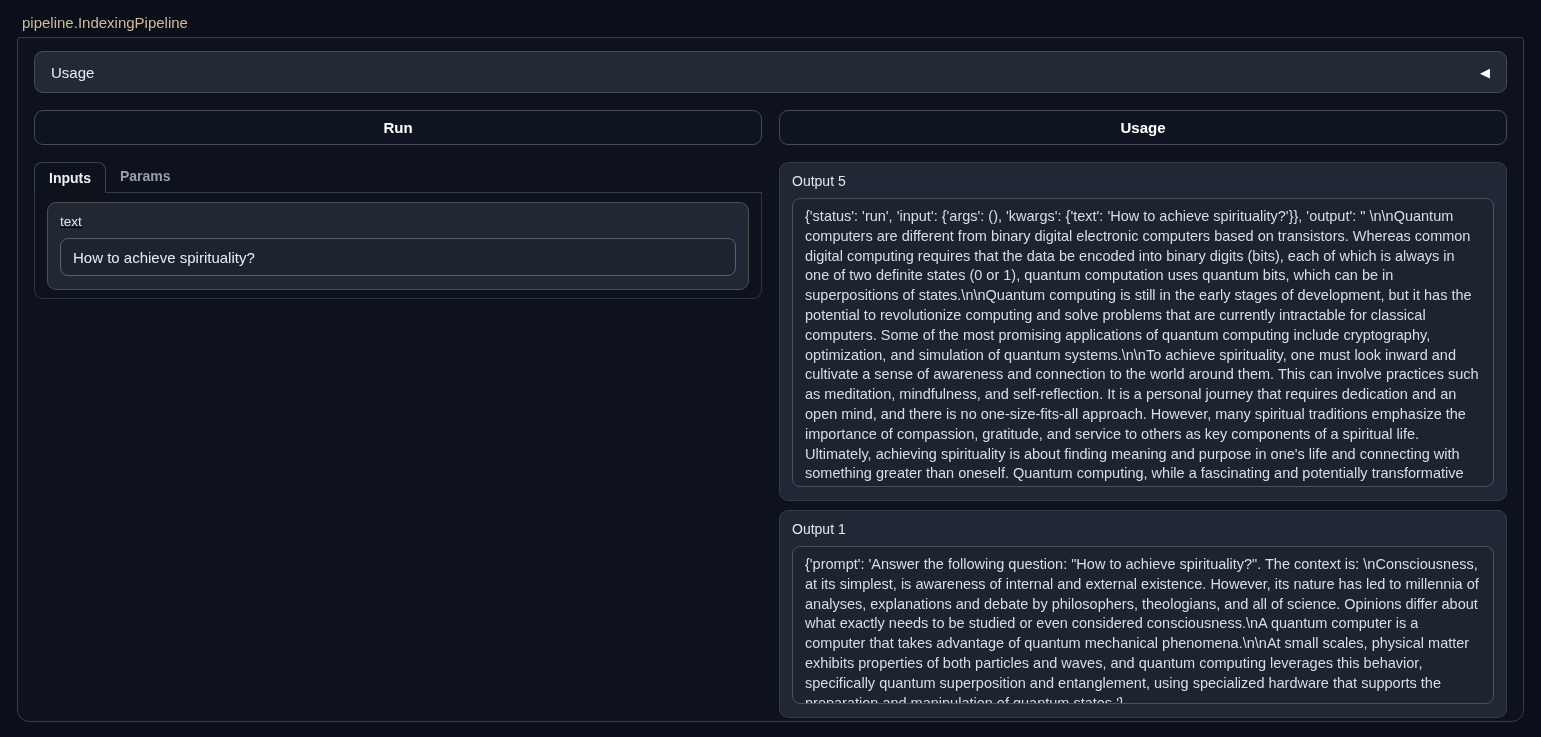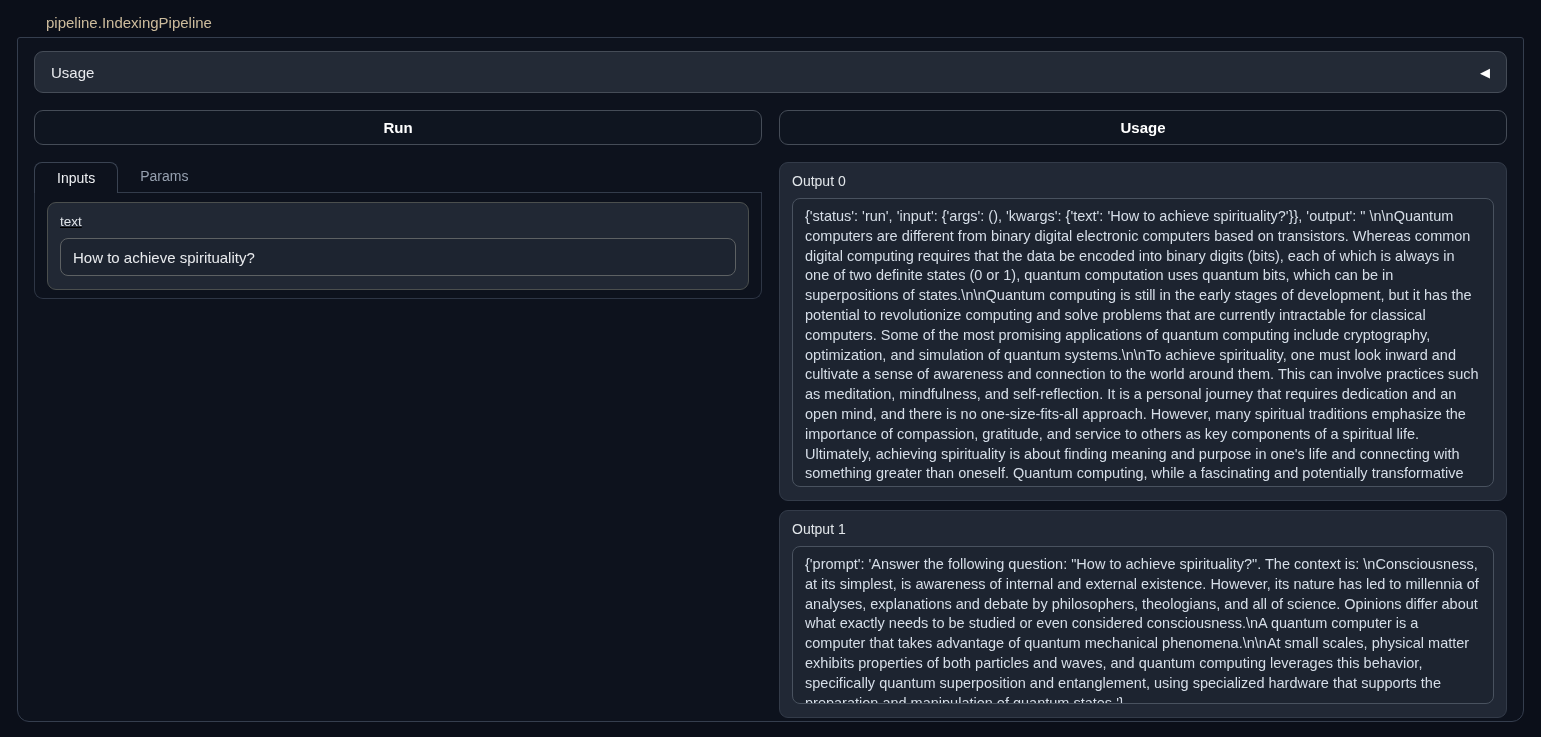--- a/index.html
+++ b/index.html
@@ -8,21 +8,21 @@
     background: #0b0f19;
     font-family: "Liberation Sans", sans-serif;
     overflow: hidden;
   }
 
   
   .tab-row {
     display: flex;
     align-items: flex-end;
     height: 37px;
-    padding-left: 24px;
+    padding-left: 0;
   }
   .tab {
     background: transparent;
     border: none;
     font-family: inherit;
     font-size: 15px;
     height: 29px;
     line-height: 27px;
     padding: 0 22px;
     cursor: pointer;
@@ -99,23 +99,24 @@
     height: 31px;
     border-bottom: 1px solid #333c4b;
   }
   .itab {
     background: transparent;
     border: none;
     font-family: inherit;
     font-size: 14px;
     height: 31px;
     line-height: 29px;
-    padding: 0 22px;
+    padding: 0 14px;
     cursor: pointer;
     white-space: nowrap;
+    font-weight: bold;
   }
   .itab.active {
     background: #0d121d;
     color: #eef0f3;
     border: 1px solid #3a4352;
     border-bottom: none;
     border-radius: 8px 8px 0 0;
     margin-bottom: -1px;
     position: relative;
     z-index: 2;
@@ -210,21 +211,21 @@
           <div class="field-label">text</div>
           <input class="textbox" type="text" value="How to achieve spirituality?" style="">
         </div>
       </div>
     </div>
 
     <div class="col">
       <button class="big-btn">Usage</button>
 
       <div class="out-block">
-        <div class="out-label">Output 0</div>
+        <div class="out-label">Output 5</div>
         <div class="textarea tall">{'status': 'run', 'input': {'args': (), 'kwargs': {'text': 'How to achieve spirituality?'}}, 'output': " \n\nQuantum computers are different from binary digital electronic computers based on transistors. Whereas common digital computing requires that the data be encoded into binary digits (bits), each of which is always in one of two definite states (0 or 1), quantum computation uses quantum bits, which can be in superpositions of states.\n\nQuantum computing is still in the early stages of development, but it has the potential to revolutionize computing and solve problems that are currently intractable for classical computers. Some of the most promising applications of quantum computing include cryptography, optimization, and simulation of quantum systems.\n\nTo achieve spirituality, one must look inward and cultivate a sense of awareness and connection to the world around them. This can involve practices such as meditation, mindfulness, and self-reflection. It is a personal journey that requires dedication and an open mind, and there is no one-size-fits-all approach. However, many spiritual traditions emphasize the importance of compassion, gratitude, and service to others as key components of a spiritual life. Ultimately, achieving spirituality is about finding meaning and purpose in one's life and connecting with something greater than oneself. Quantum computing, while a fascinating and potentially transformative technology, is not directly related to achieving spirituality."}</div>
       </div>
 
       <div class="out-block">
         <div class="out-label">Output 1</div>
         <div class="textarea short">{'prompt': 'Answer the following question: "How to achieve spirituality?". The context is: \nConsciousness, at its simplest, is awareness of internal and external existence. However, its nature has led to millennia of analyses, explanations and debate by philosophers, theologians, and all of science. Opinions differ about what exactly needs to be studied or even considered consciousness.\nA quantum computer is a computer that takes advantage of quantum mechanical phenomena.\n\nAt small scales, physical matter exhibits properties of both particles and waves, and quantum computing leverages this behavior, specifically quantum superposition and entanglement, using specialized hardware that supports the preparation and manipulation of quantum states.'}</div>
       </div>
     </div>
 
   </div>

